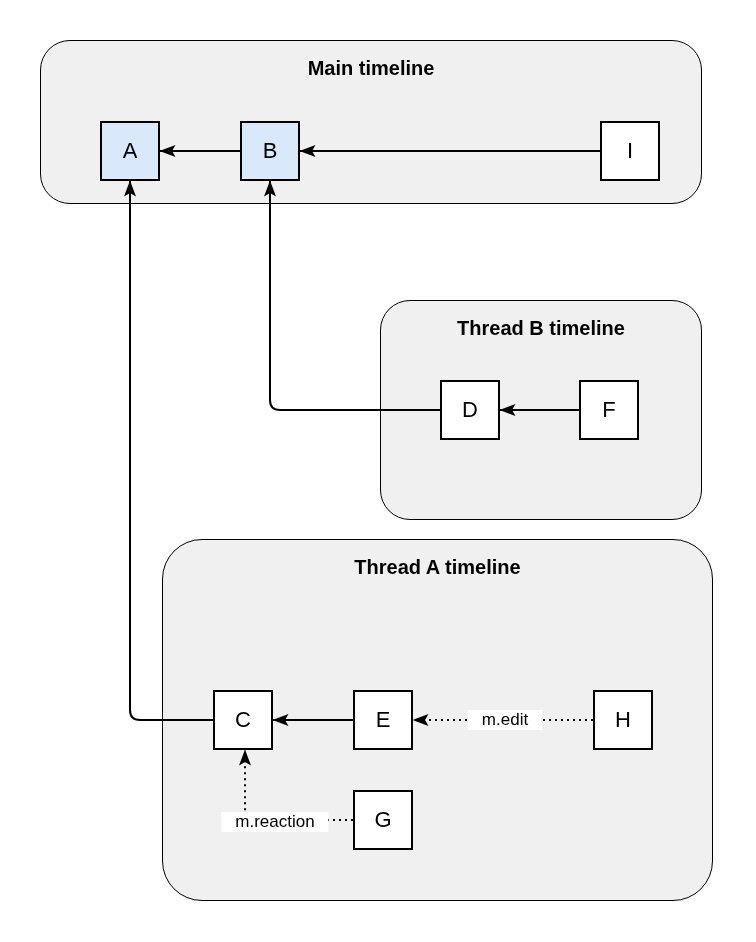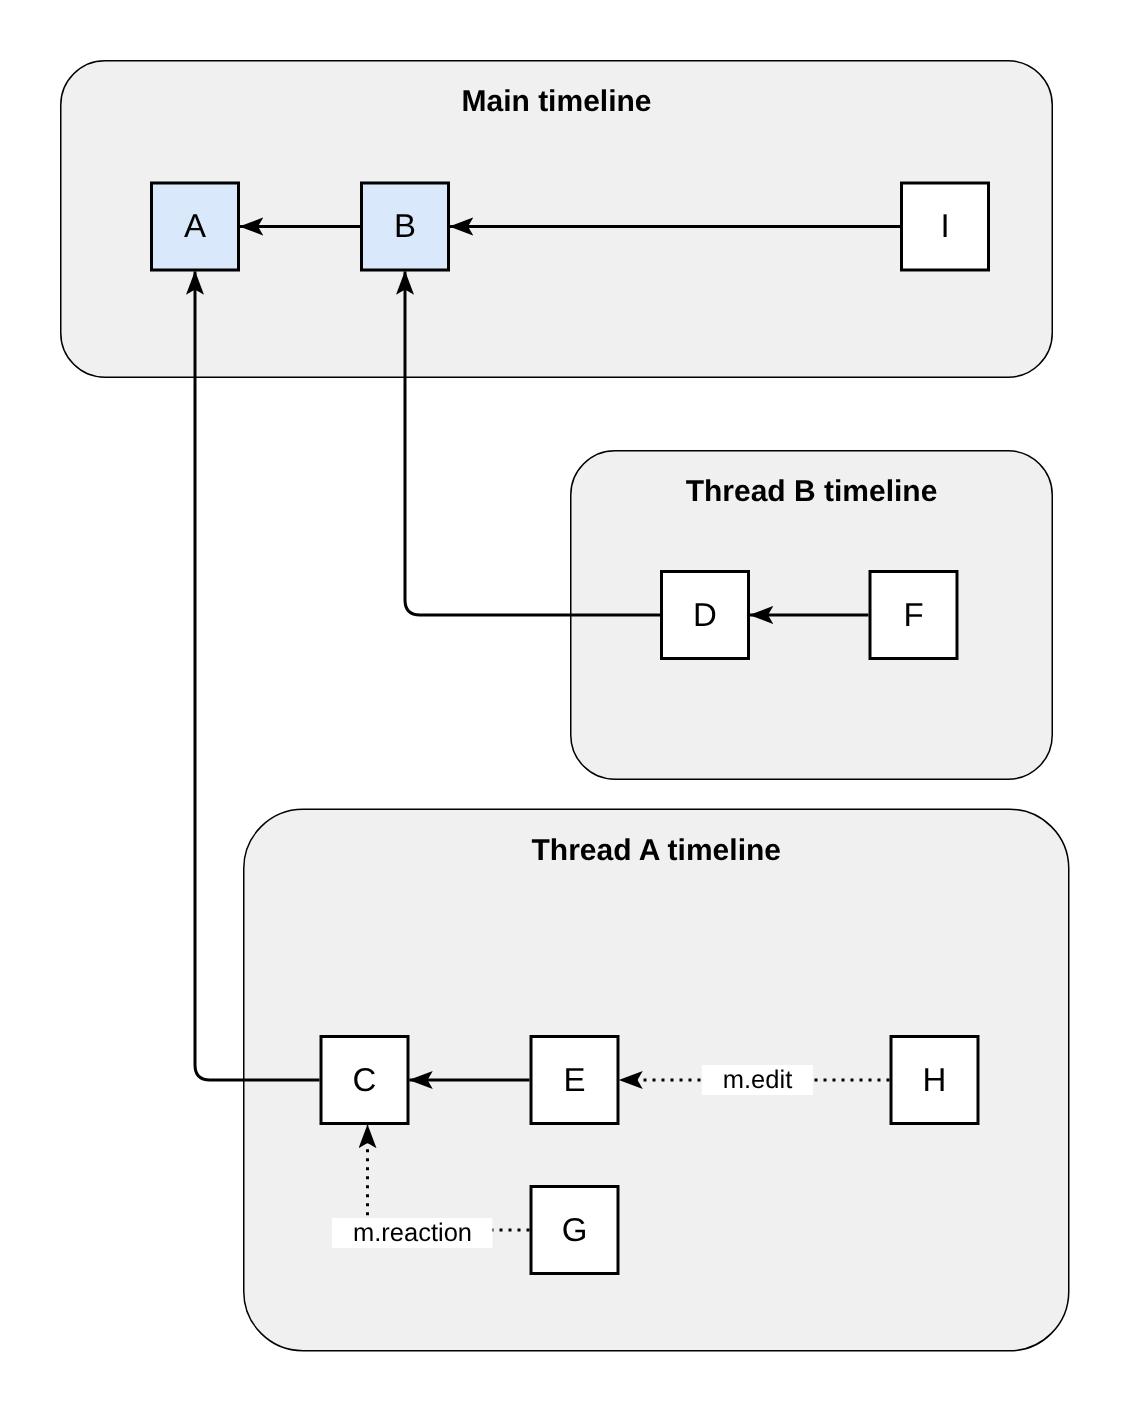--- a/index.html
+++ b/index.html
@@ -14,21 +14,21 @@
     height: 942px;
     background: #ffffff;
     overflow: hidden;
   }
   .container {
     position: absolute;
     box-sizing: border-box;
     background: var(--container-fill, #f0f0f0);
     border: 1.5px solid var(--container-border, #000);
   }
-  #c-main     { left: 40px;  top: 40px;  width: 662px; height: 212px; border-radius: 30px; }
+  #c-main     { left: 40px;  top: 40px;  width: 662px; height: 164px; border-radius: 30px; }
   #c-thread-b { left: 380px; top: 300px; width: 322px; height: 220px; border-radius: 30px; }
   #c-thread-a { left: 162px; top: 539px; width: 551px; height: 362px; border-radius: 40px; }
   .container-title {
     position: absolute;
     top: 16px; left: 0; right: 0;
     text-align: center;
     font-weight: bold;
     font-size: 20px;
     color: #000;
   }

